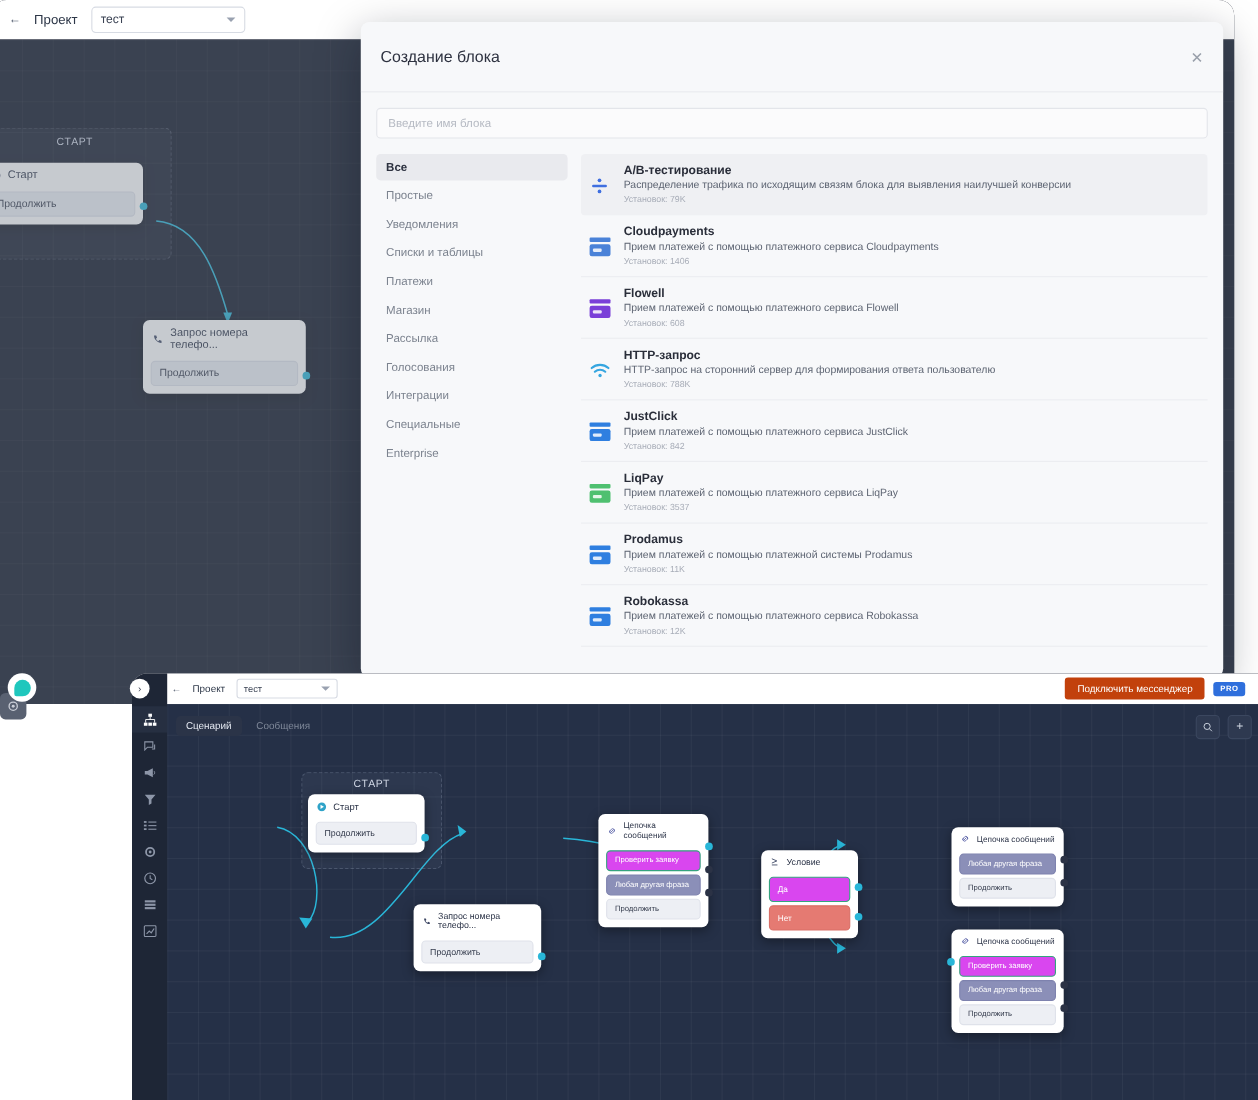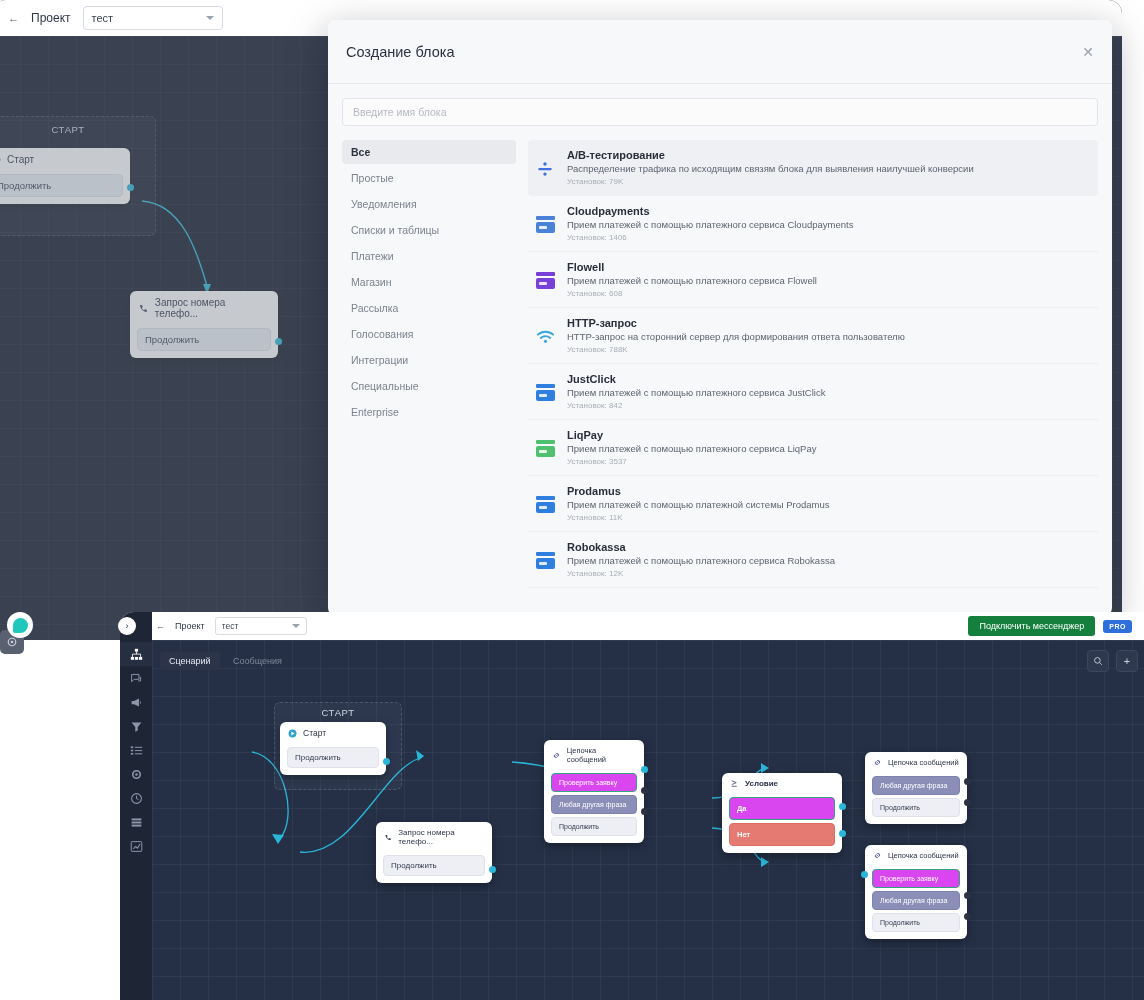--- a/index.html
+++ b/index.html
@@ -109,21 +109,21 @@
 
   
   .win-bot {
     position:absolute; left:120px; top:612px; width:1024px; height:388px;
     background:#1b2233; border-radius:14px 0 0 0; overflow:hidden;
   }
   .bot-header { height:28px; background:#ffffff; display:flex; align-items:center; padding-left:36px; gap:10px; }
   .bot-sel { width:92px; height:18px; border:1px solid #d7dbe3; border-radius:3px; background:#fff;
     display:flex; align-items:center; justify-content:space-between; padding:0 6px; font-size:8.5px; color:#3b4354; }
   .bot-hdr-right { margin-left:auto; display:flex; align-items:center; gap:8px; padding-right:12px; }
-  .btn-green { background:#15803d; color:#fff; font-size:9px; border-radius:3px; padding:5px 11px; }
+  .btn-green { background:#c2410c; color:#fff; font-size:9px; border-radius:3px; padding:5px 11px; }
   .badge-pro { background:#2f6fdc; color:#fff; font-size:7px; font-weight:bold; border-radius:3px; padding:3px 6px; letter-spacing:0.5px; }
   .rail {
     position:absolute; left:0; top:0; width:32px; height:388px; background:#1e2636;
     display:flex; flex-direction:column; align-items:center; padding-top:30px; gap:0;
   }
   .rail-ico { width:32px; height:24px; display:flex; align-items:center; justify-content:center; color:#8d96a8; }
   .rail-ico.act { color:#ffffff; background:#262f41; }
   .logo-circle {
     position:absolute; left:7px; top:612px; width:26px; height:26px; border-radius:50%;
     background:#fff; display:flex; align-items:center; justify-content:center; z-index:6;
@@ -503,21 +503,21 @@
         <div class="node-body">
           <div class="node-btn green" style="font-size:7px">Проверить заявку</div>
           <div class="node-btn purple" style="font-size:7px">Любая другая фраза</div>
           <div class="node-btn grey" style="font-size:7px">Продолжить</div>
         </div>
         <div class="port" style="right:-4px; top:26px;"></div>
         <div class="port dark" style="right:-4px; top:47px;"></div>
         <div class="port dark" style="right:-4px; top:68px;"></div>
       </div>
 
-      <div class="node" style="left:570px; top:133px; width:120px;font-weight:bold;">
+      <div class="node" style="left:540px; top:133px; width:88px;">
         <div class="node-head">
           <svg width="9" height="9" viewBox="0 0 16 16">
               <path d="M3 3l8 3.5L3 10M3 13h9" stroke="#3b4562" stroke-width="1.4" fill="none"></path>
             </svg>
           <span style="font-size:8px">Условие</span>
         </div>
         <div class="node-body">
           <div class="node-btn green" style="font-size:7.5px;padding:6px 7px">Да</div>
           <div class="node-btn red" style="font-size:7.5px;padding:6px 7px">Нет</div>
         </div>

